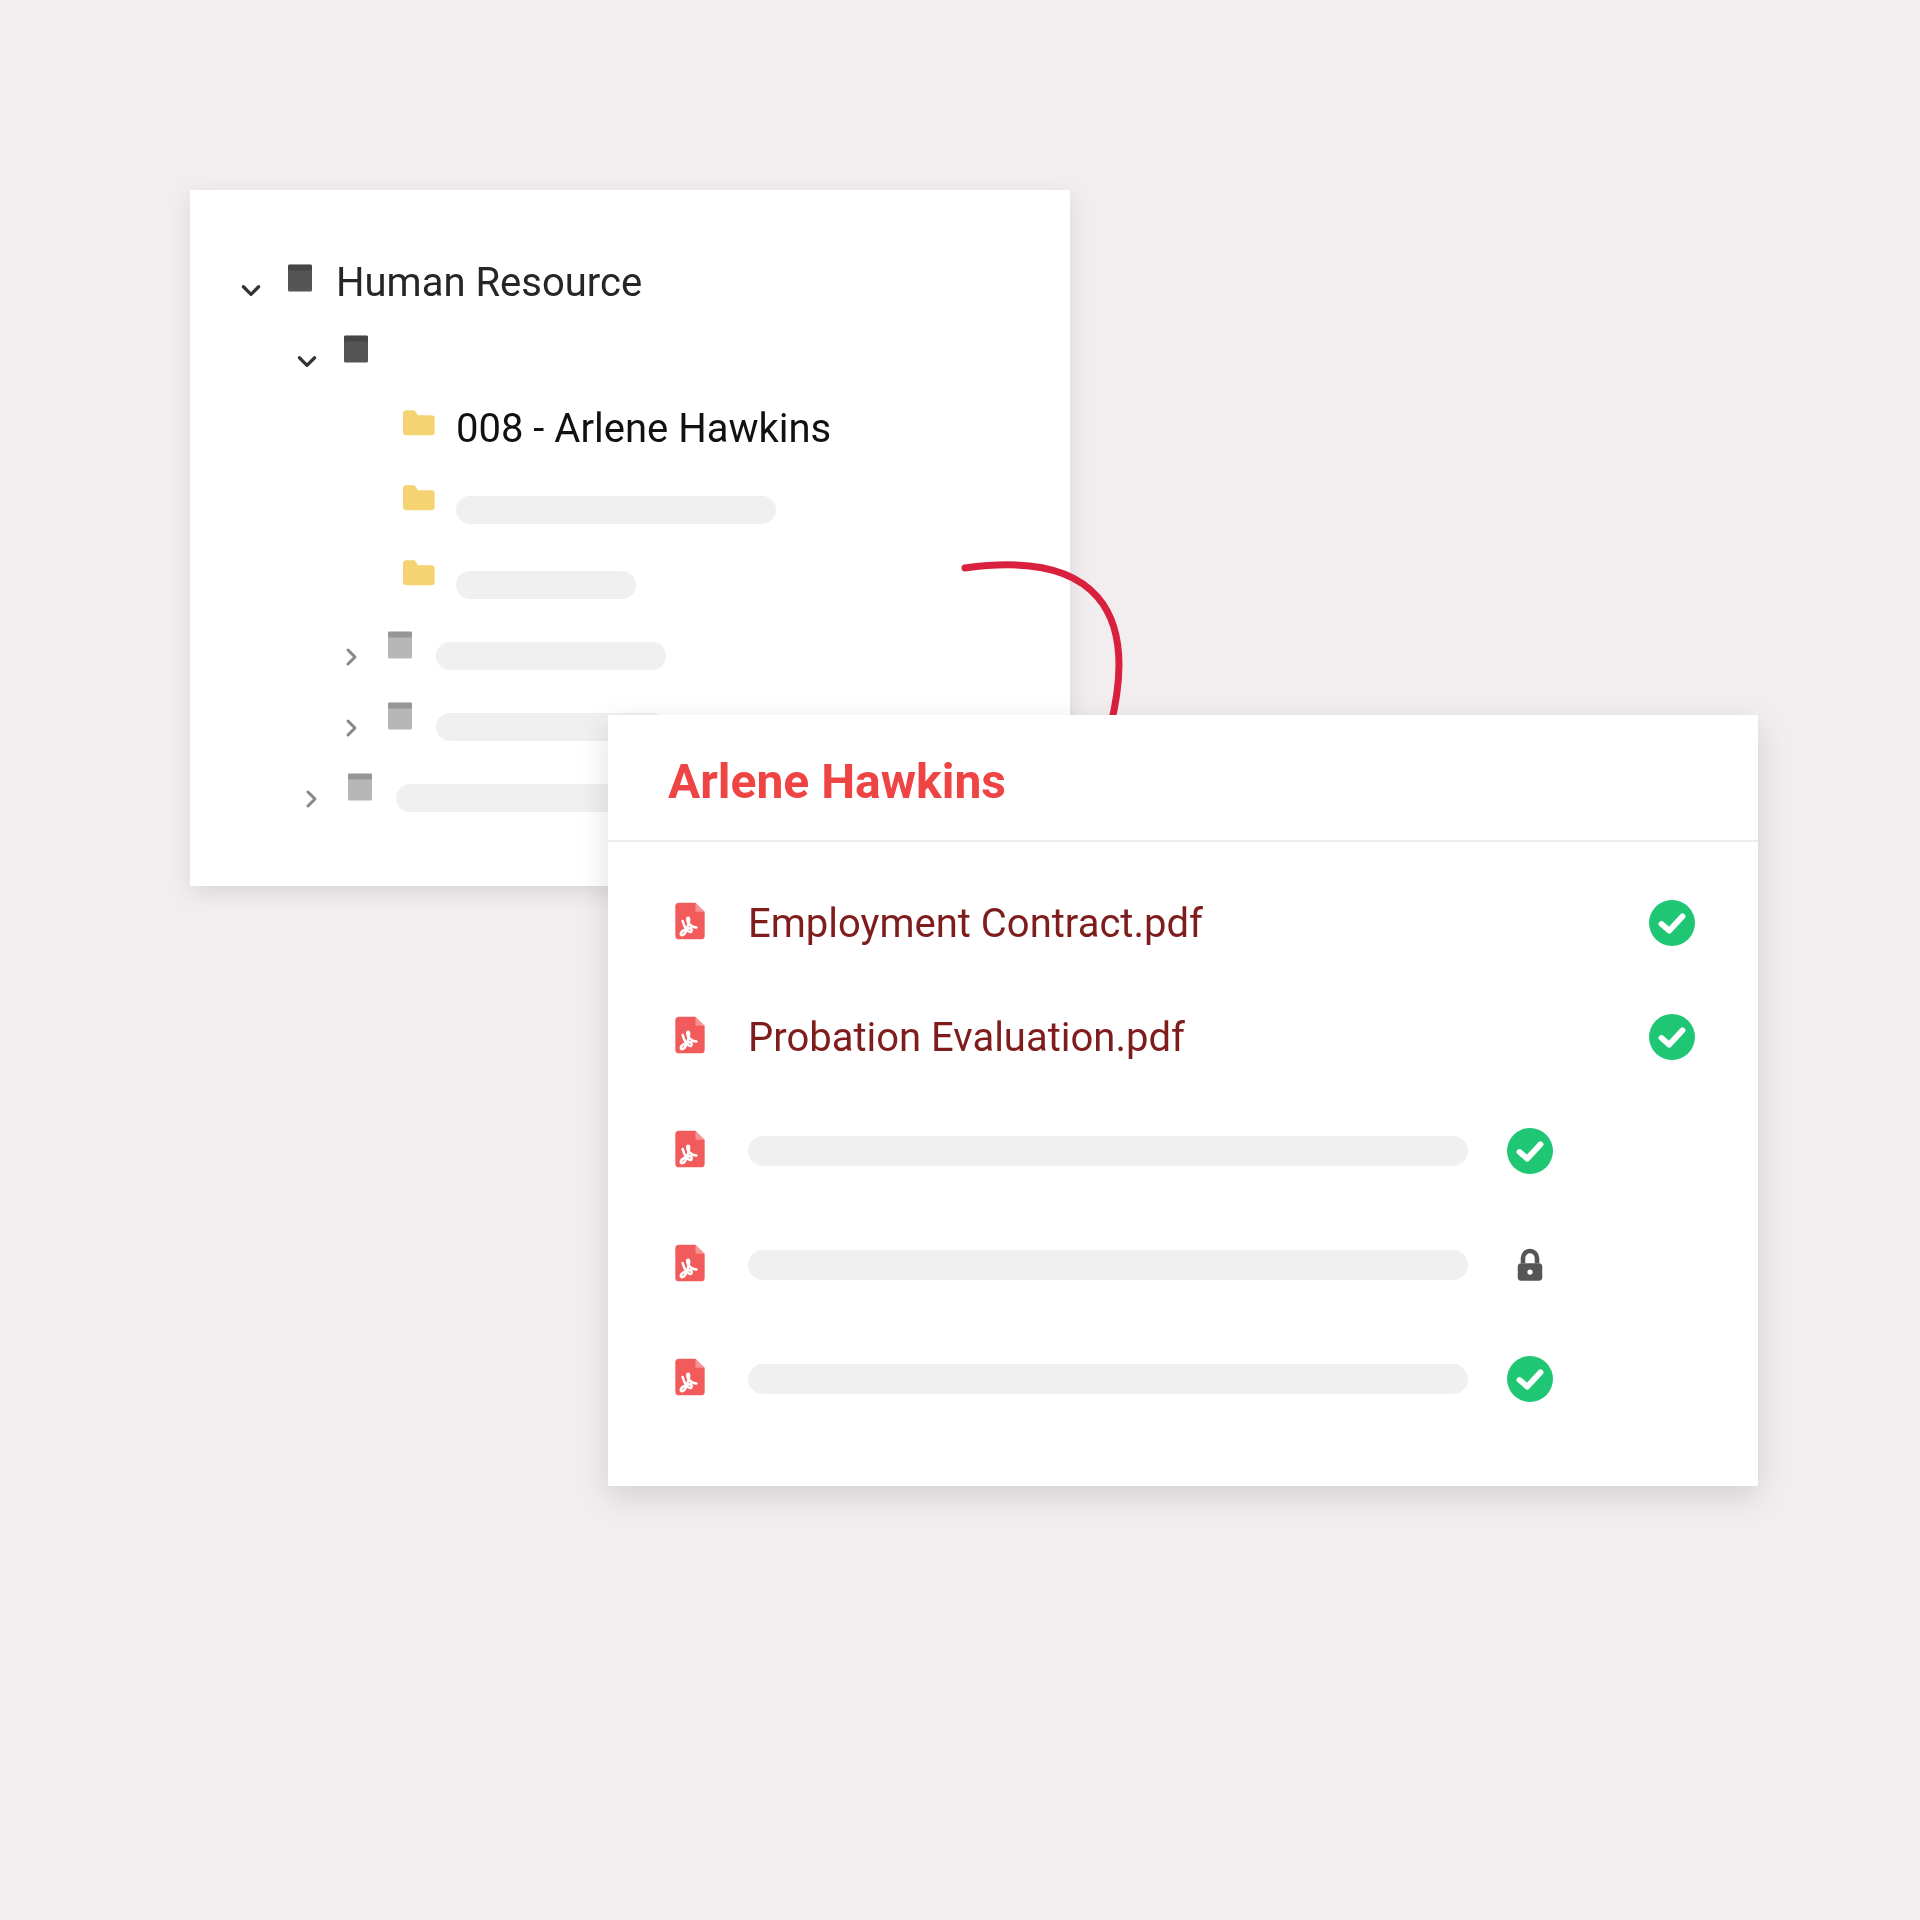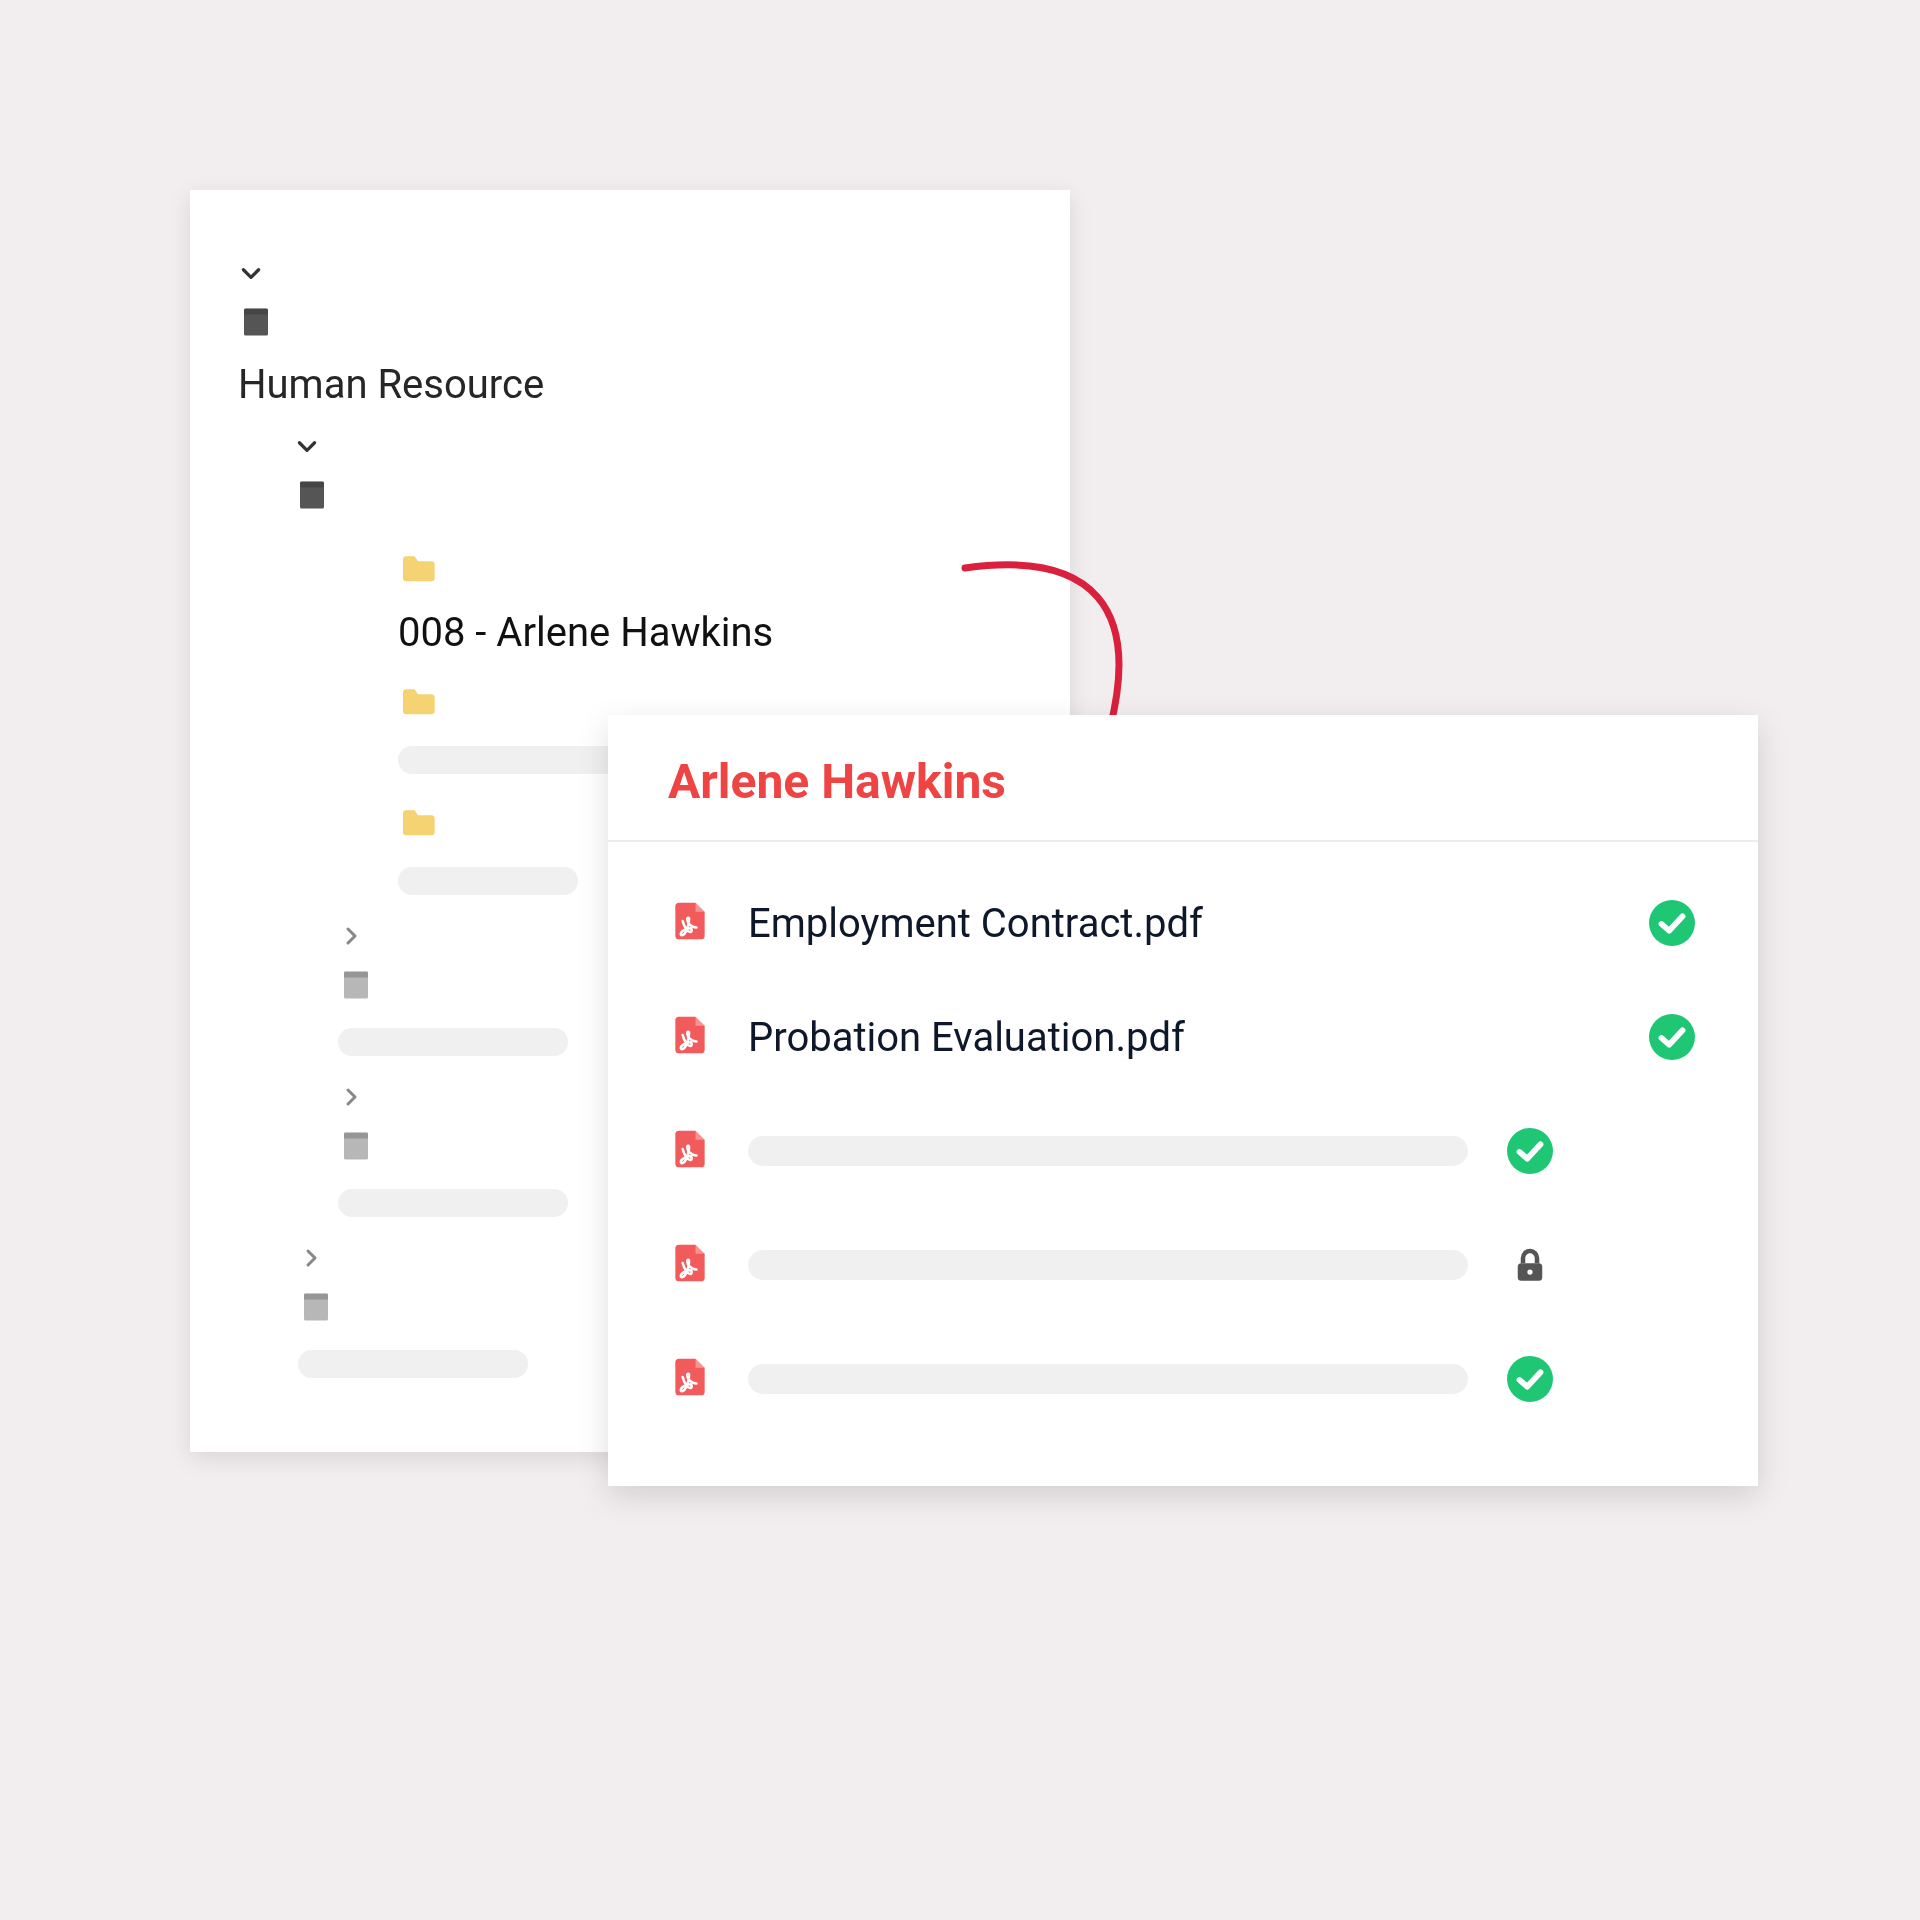--- a/index.html
+++ b/index.html
@@ -15,26 +15,25 @@
   
   .tree-panel {
     position: absolute;
     left: 190px; top: 190px;
     width: 880px;
     background: #fff;
     padding: 56px 48px 60px 48px;
     box-shadow: 0 6px 22px rgba(0,0,0,0.10);
   }
   .tree-row {
-    display: flex; align-items: flex-start;
+    display: flex; align-items: flex-end;
     gap: 18px;
     font-size: 40px;
     line-height: 1;
     padding: 14px 0;
-    flex-direction: column;
   }
   .indent-1 { padding-left: 0px; }
   .indent-2 { padding-left: 56px; }
   .indent-3 { padding-left: 160px; }
   .indent-3b { padding-left: 160px; }
   .indent-2b { padding-left: 100px; }
   .indent-1b { padding-left: 60px; }
 
   .chevron { width: 26px; height: 26px; flex: 0 0 26px; display:flex; align-items:center; justify-content:center;}
   .tree-label { color: #262626; }
@@ -61,21 +60,21 @@
     font-size: 48px;
     font-weight: 700;
     color: #ef4444;
   }
   .detail-list { padding: 24px 60px 50px 60px; }
   .file-row {
     display: flex; align-items: center;
     gap: 36px;
     padding: 28px 0;
   }
-  .file-name { font-size: 40px; color: #0f172a; flex: 0 1 auto; }
+  .file-name { font-size: 40px; color: #7f1d1d; flex: 0 1 auto; }
   .file-ph {
     height: 30px; border-radius: 15px; background: #f0f0f0;
     flex: 1 1 auto; max-width: 720px;
   }
   .spacer { flex: 1 1 auto; }
   .status { flex: 0 0 52px; display:flex; align-items:center; justify-content:center;}
 
   
   .connector {
     position: absolute;

